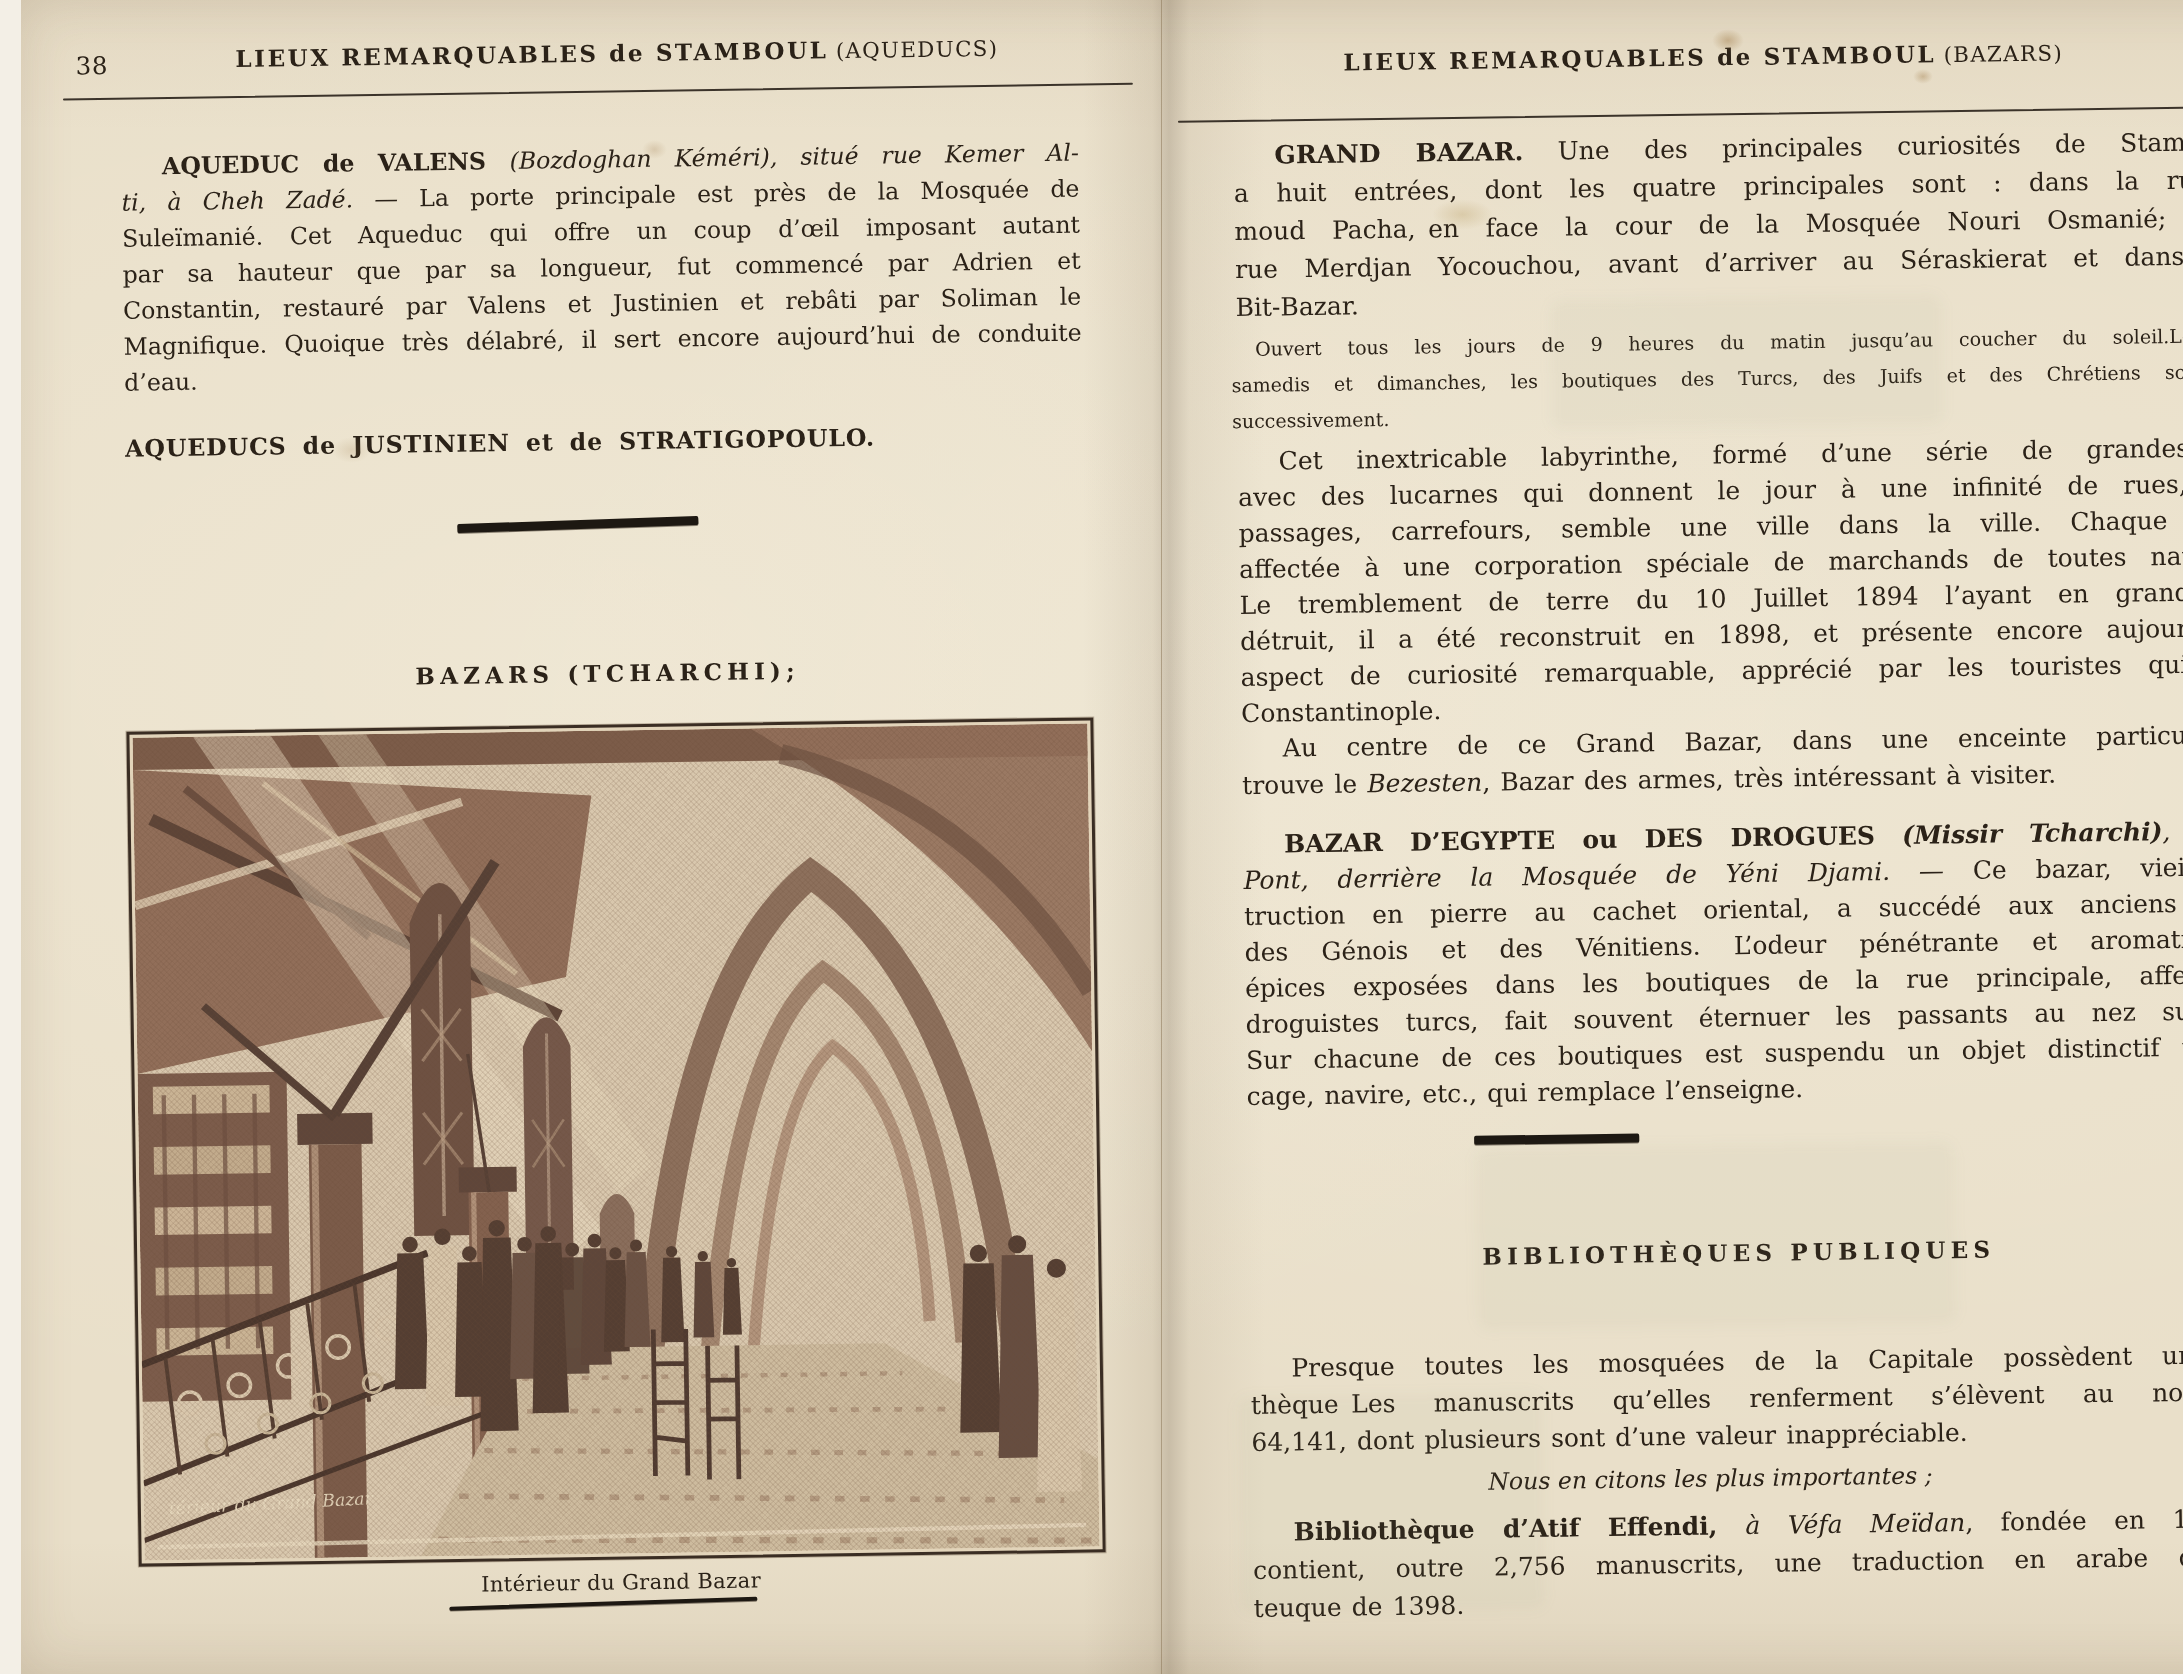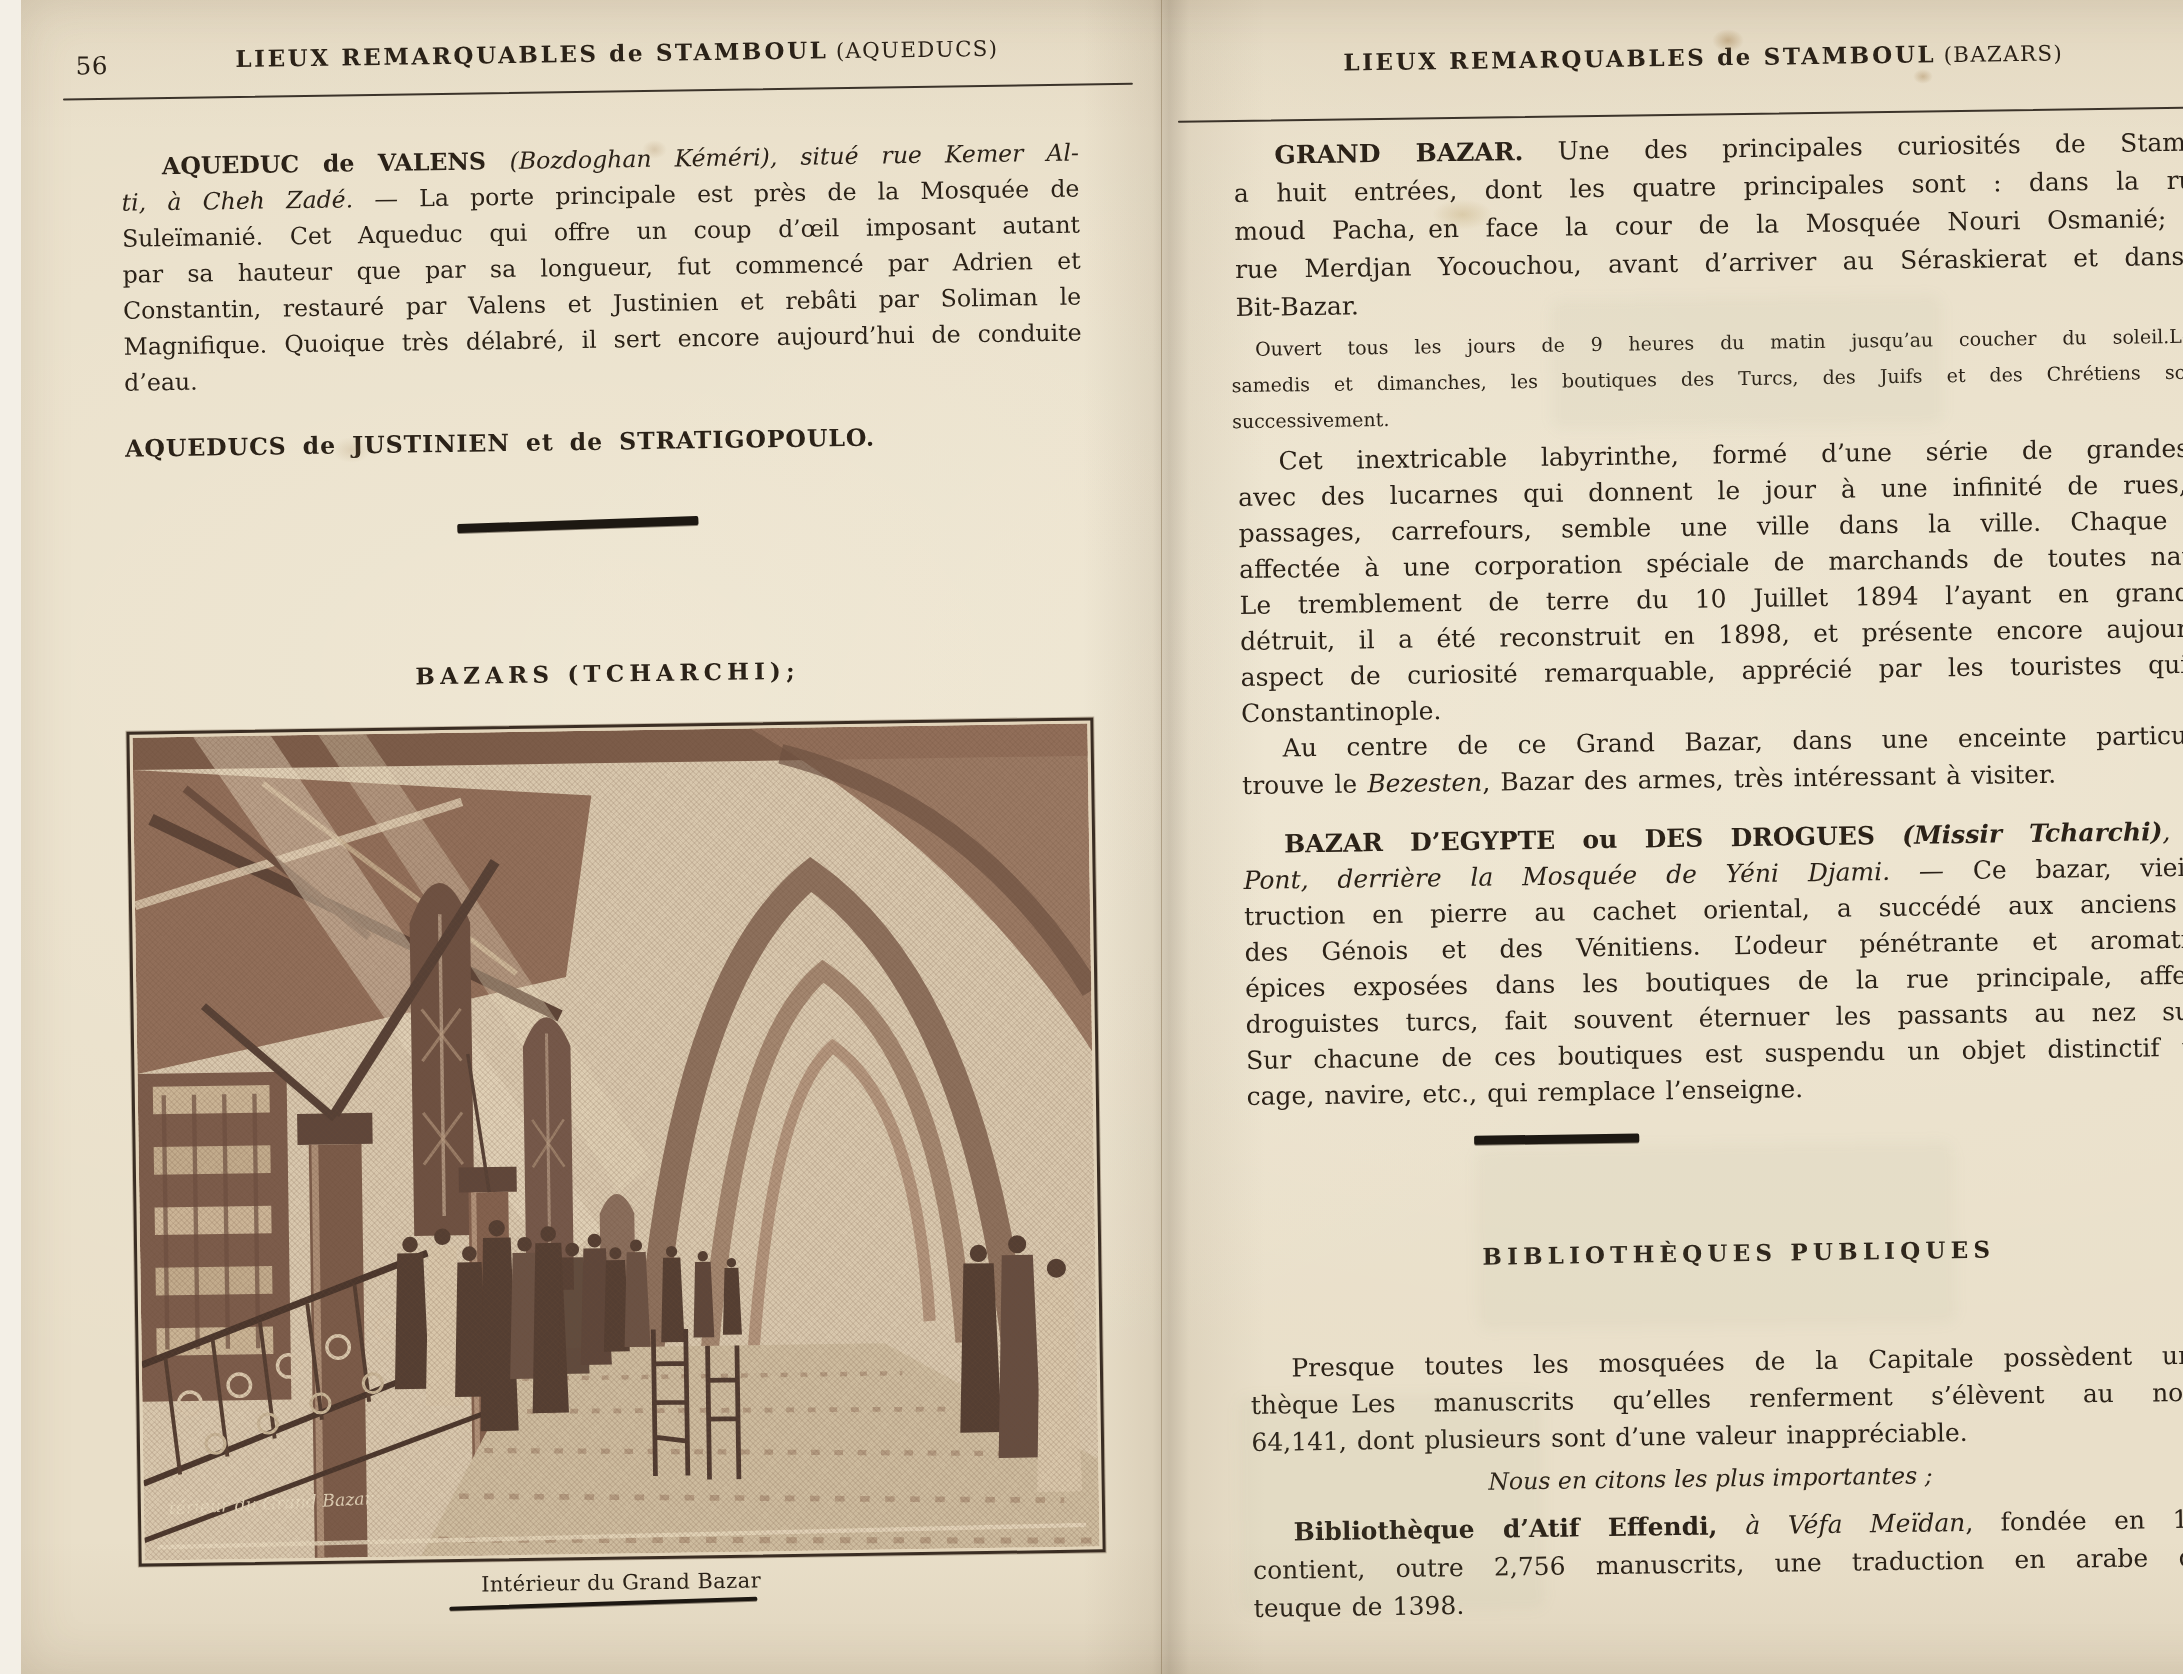--- a/index.html
+++ b/index.html
@@ -53,21 +53,21 @@
 </style>
 </head>
 <body>
 
 <div class="scan">
   <div class="paper"></div>
   <div class="gutter"></div>
   <div class="crease"></div>
 
   <div class="page-content left-content">
-    <div class="abs pageno" style="left:87px;top:44px;">56</div>
+    <div class="abs pageno" style="left:87px;top:44px;">38</div>
     <div class="abs runhead" style="left:144px;top:40px;width:969px;">
       <span class="rt">LIEUX REMARQUABLES de STAMBOUL</span>
       <span class="rs">(AQUEDUCS)</span>
     </div>
     <div class="abs hrule" style="left:74px;top:91px;width:1070px;height:2.2px;"></div>
 
     <div class="abs para" style="left:131px;top:142px;width:958px;">
         <div class="tline"><span class="b">AQUEDUC de VALENS </span><span class="i">(Bozdoghan Kéméri), situé rue Kemer Al-</span></div>
         <div class="tline"><span class="i">ti, à Cheh Zadé. — </span><span class="r">La porte principale est près de la Mosquée de</span></div>
         <div class="tline"><span class="r">Suleïmanié. Cet Aqueduc qui offre un coup d’œil imposant autant</span></div>

